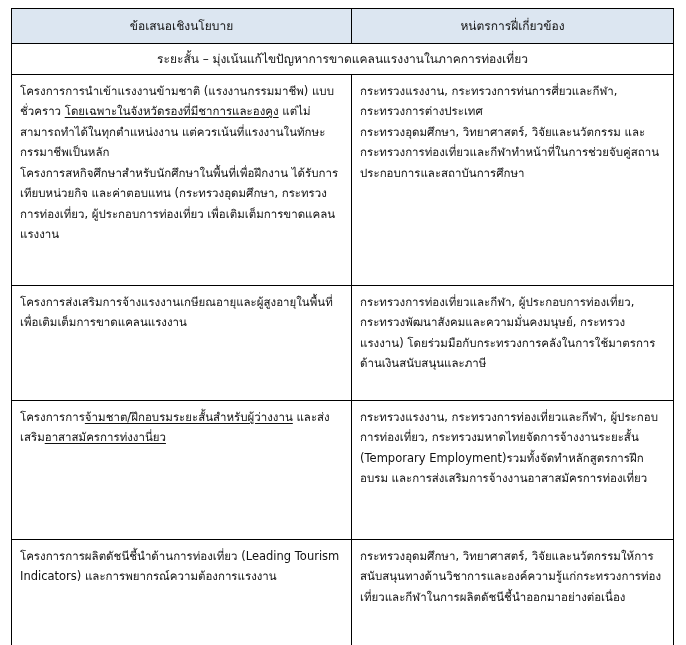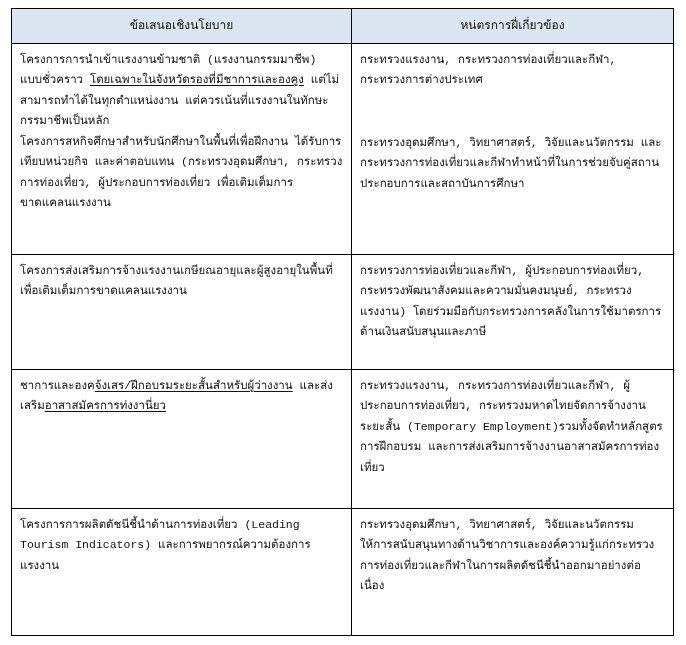--- a/index.html
+++ b/index.html
@@ -32,21 +32,20 @@
   }
 
   .policy-table td,
   .policy-table th {
     border: 1px solid #000000;
     vertical-align: top;
     padding: 6px 8px 8px 8px;
     font-weight: normal;
     font-size: 11.5px;
     line-height: 1.78;
-    font-family: Liberation Mono, monospace;
   }
 
   col.col-left  { width: 340px; }
   col.col-right { width: 322px; }
 
   
   .policy-table thead th {
     background: #dce6f1;
     text-align: center;
     vertical-align: middle;
@@ -97,44 +96,47 @@
 
     <thead>
       <tr>
         <th>ข้อเสนอเชิงนโยบาย</th>
         <th>หน่ตรการฝี่เกี่ยวข้อง</th>
       </tr>
     </thead>
 
     <tbody>
 
+      <tr class="section-band">
+        <td colspan="2">ระยะสั้น – มุ่งเน้นแก้ไขปัญหาการขาดแคลนแรงงานในภาคการท่องเที่ยว</td>
+      </tr>
 
       <tr class="row-a">
         <td>
           <span class="cell-text"><span>โครงการการนำเข้าแรงงานข้ามชาติ (แรงงานกรรมมาชีพ) แบบชั่วคราว </span><span class="u">โดยเฉพาะในจังหวัดรองที่มีชาการและองคูง</span><span> แต่ไม่สามารถทำได้ในทุกตำแหน่งงาน แต่ควรเน้นที่แรงงานในทักษะกรรมาชีพเป็นหลัก</span></span>
           <span class="cell-text"><span>โครงการสหกิจศึกษาสำหรับนักศึกษาในพื้นที่เพื่อฝึกงาน ได้รับการเทียบหน่วยกิจ และค่าตอบแทน (กระทรวงอุดมศึกษา, กระทรวงการท่องเที่ยว, ผู้ประกอบการท่องเที่ยว เพื่อเติมเต็มการขาดแคลนแรงงาน</span></span>
         </td>
         <td>
-          <span class="cell-text"><span>กระทรวงแรงงาน, กระทรวงการท่องเที่ยวและกีฬา, กระทรวงการต่างประเทศ</span></span>
-          <span class="cell-text" style="display:block;margin-top:42px;"><span>กระทรวงอุดมศึกษา, วิทยาศาสตร์, วิจัยและนวัตกรรม และกระทรวงการท่องเที่ยวและกีฬาทำหน้าที่ในการช่วยจับคู่สถานประกอบการและสถาบันการศึกษา</span></span>
+          <span class="cell-text"><span>กระทรวงแรงงาน, กระทรวงการท่นการศี่ยวและกีฬา, กระทรวงการต่างประเทศ</span></span>
+          <span class="cell-text" style="display:block;"><span>กระทรวงอุดมศึกษา, วิทยาศาสตร์, วิจัยและนวัตกรรม และกระทรวงการท่องเที่ยวและกีฬาทำหน้าที่ในการช่วยจับคู่สถานประกอบการและสถาบันการศึกษา</span></span>
         </td>
       </tr>
 
       <tr class="row-b">
         <td>
           <span class="cell-text"><span>โครงการส่งเสริมการจ้างแรงงานเกษียณอายุและผู้สูงอายุในพื้นที่เพื่อเติมเต็มการขาดแคลนแรงงาน</span></span>
         </td>
         <td>
           <span class="cell-text"><span>กระทรวงการท่องเที่ยวและกีฬา, ผู้ประกอบการท่องเที่ยว, กระทรวงพัฒนาสังคมและความมั่นคงมนุษย์, กระทรวงแรงงาน) โดยร่วมมือกับกระทรวงการคลังในการใช้มาตรการด้านเงินสนับสนุนและภาษี</span></span>
         </td>
       </tr>
 
       <tr class="row-c">
         <td>
-          <span class="cell-text"><span>ชาการและองค</span><span class="u">จ้งเสร/ฝึกอบรมระยะสั้นสำหรับผู้ว่างงาน</span><span> และส่งเสริม</span><span class="u">อาสาสมัครการท่งงานี่ยว</span></span>
+          <span class="cell-text"><span>โครงการการ</span><span class="u">จ้ามชาต/ฝึกอบรมระยะสั้นสำหรับผู้ว่างงาน</span><span> และส่งเสริม</span><span class="u">อาสาสมัครการท่งงานี่ยว</span></span>
         </td>
         <td>
           <span class="cell-text"><span>กระทรวงแรงงาน, กระทรวงการท่องเที่ยวและกีฬา, ผู้ประกอบการท่องเที่ยว, กระทรวงมหาดไทยจัดการจ้างงานระยะสั้น (Temporary Employment)รวมทั้งจัดทำหลักสูตรการฝึกอบรม และการส่งเสริมการจ้างงานอาสาสมัครการท่องเที่ยว</span></span>
         </td>
       </tr>
 
       <tr class="row-d">
         <td>
           <span class="cell-text"><span>โครงการการผลิตดัชนีชี้นำด้านการท่องเที่ยว (Leading Tourism Indicators) และการพยากรณ์ความต้องการแรงงาน</span></span>
         </td>

